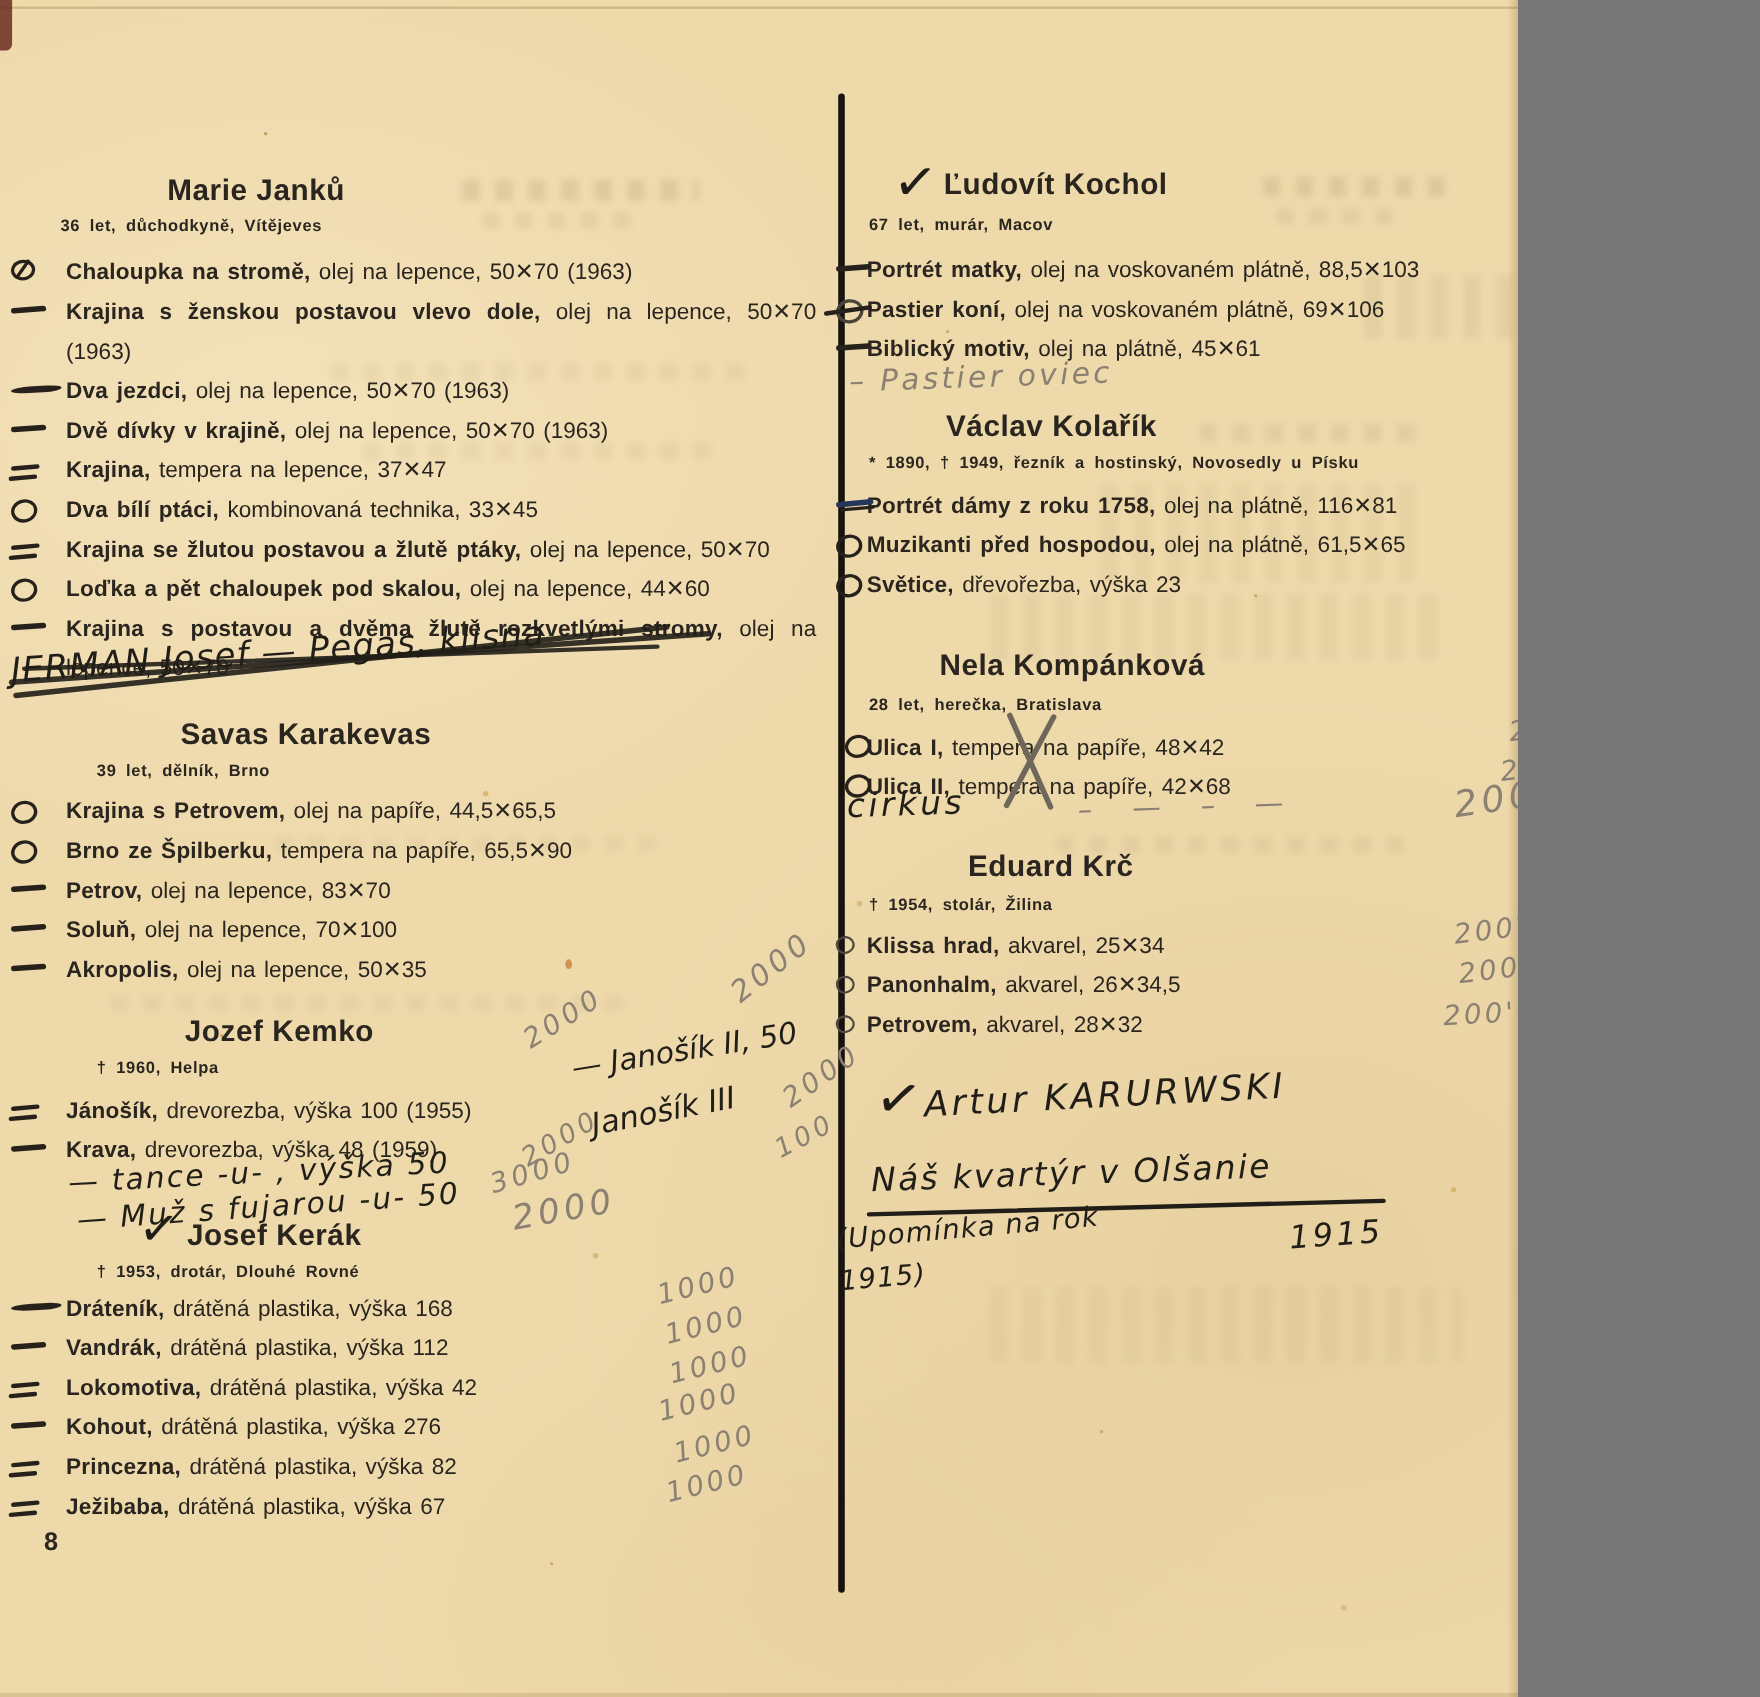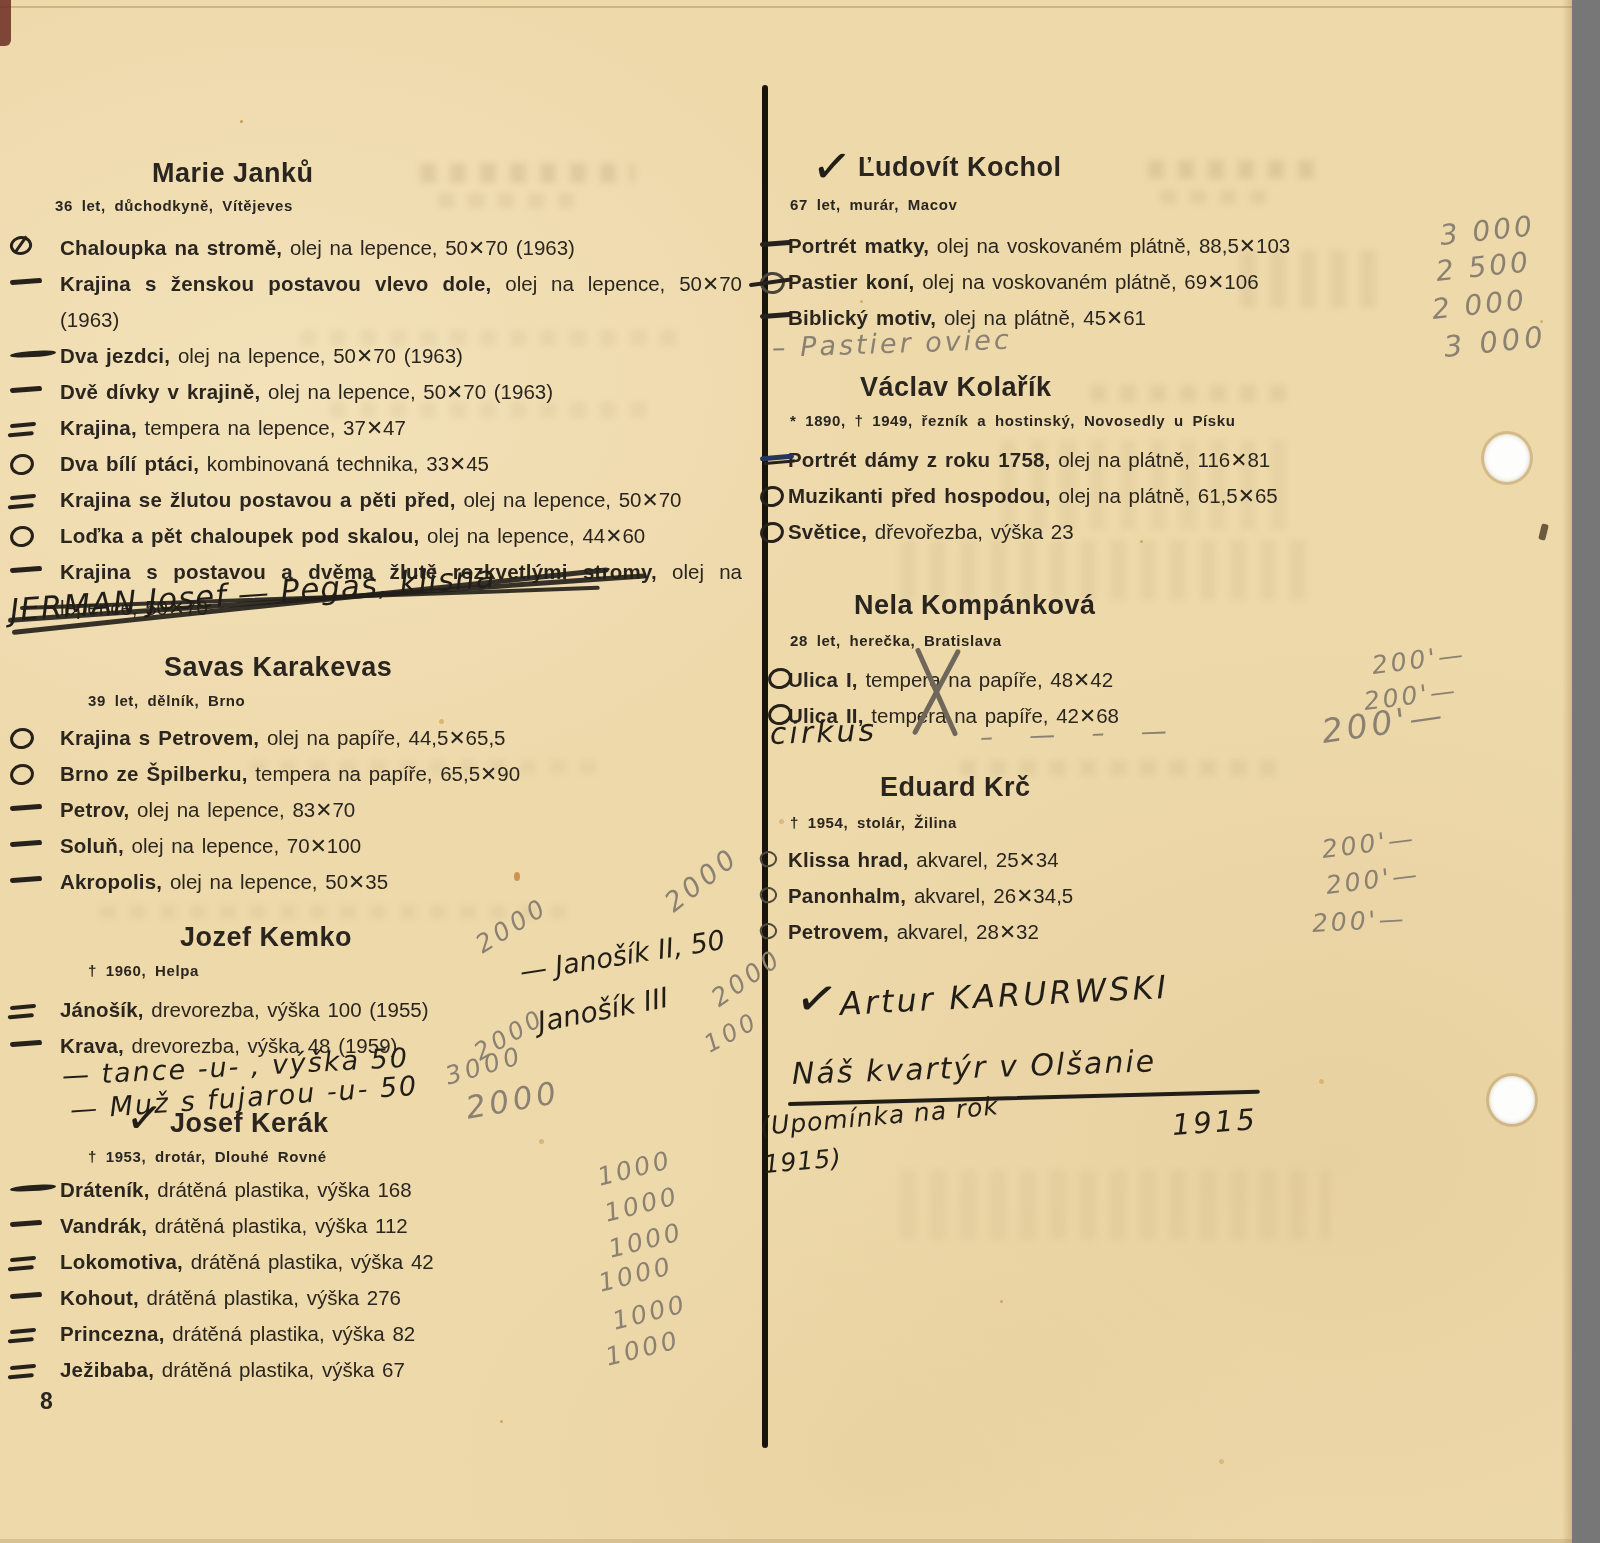--- a/index.html
+++ b/index.html
@@ -1,17 +1,17 @@
 <!DOCTYPE html>
 <html><head>
 <meta charset="utf-8">
 <style>
   html,body{margin:0;padding:0;background:#777;}
   .page{
-    position:relative;width:1572px;height:1543px;overflow:hidden;
+    position:relative;width:1380px;height:1543px;overflow:hidden;
     background-color:#eed9ab;
     background-image:
       radial-gradient(ellipse 900px 650px at 18% 25%, rgba(255,246,222,.28), transparent 65%),
       radial-gradient(ellipse 1000px 800px at 85% 75%, rgba(208,176,118,.20), transparent 65%),
       radial-gradient(ellipse 700px 500px at 55% 95%, rgba(216,186,128,.18), transparent 60%);
     font-family:"Liberation Sans","DejaVu Sans",sans-serif;
     color:#2a261f;
   }
   .edge-top{position:absolute;left:0;top:6px;width:100%;height:2px;background:rgba(170,135,80,.45);}
   .edge-right{position:absolute;right:0;top:0;width:10px;height:100%;
@@ -154,21 +154,21 @@
       <div class="entry">
         <span class="mark" data-mark="dash2"></span>
         <p class="etext"><b>Krajina,</b> <span>tempera na lepence, 37✕47</span></p>
       </div>
       <div class="entry">
         <span class="mark" data-mark="circle"></span>
         <p class="etext"><b>Dva bílí ptáci,</b> <span>kombinovaná technika, 33✕45</span></p>
       </div>
       <div class="entry">
         <span class="mark" data-mark="dash2"></span>
-        <p class="etext"><b>Krajina se žlutou postavou a pěti před,</b> <span>olej na lepence, 50✕70</span></p>
+        <p class="etext"><b>Krajina se žlutou postavou a žlutě ptáky,</b> <span>olej na lepence, 50✕70</span></p>
       </div>
       <div class="entry">
         <span class="mark" data-mark="circle"></span>
         <p class="etext"><b>Loďka a pět chaloupek pod skalou,</b> <span>olej na lepence, 44✕60</span></p>
       </div>
       <div class="entry">
         <span class="mark" data-mark="dash"></span>
         <p class="etext"><b>Krajina s postavou a dvěma žlutě rozkvetlými stromy,</b> <span>olej na lepence, 50✕70</span></p>
       </div>
     </div>
@@ -196,21 +196,21 @@
       <div class="entry">
         <span class="mark" data-mark="dash"></span>
         <p class="etext"><b>Soluň,</b> <span>olej na lepence, 70✕100</span></p>
       </div>
       <div class="entry">
         <span class="mark" data-mark="dash"></span>
         <p class="etext"><b>Akropolis,</b> <span>olej na lepence, 50✕35</span></p>
       </div>
     </div>
 
-    <div class="heading" style="left:180px;top:922px;">Jozef Kemko</div>
+    <div class="heading" style="left:168px;top:922px;">Jozef Kemko</div>
     <div class="pinfo" style="left:88px;top:962px;">† 1960, Helpa</div>
     <div class="entries" style="top:992px;">
       <div class="entry">
         <span class="mark" data-mark="dash2"></span>
         <p class="etext"><b>Jánošík,</b> <span>drevorezba, výška 100 (1955)</span></p>
       </div>
       <div class="entry">
         <span class="mark" data-mark="dash"></span>
         <p class="etext"><b>Krava,</b> <span>drevorezba, výška 48 (1959)</span></p>
       </div>

